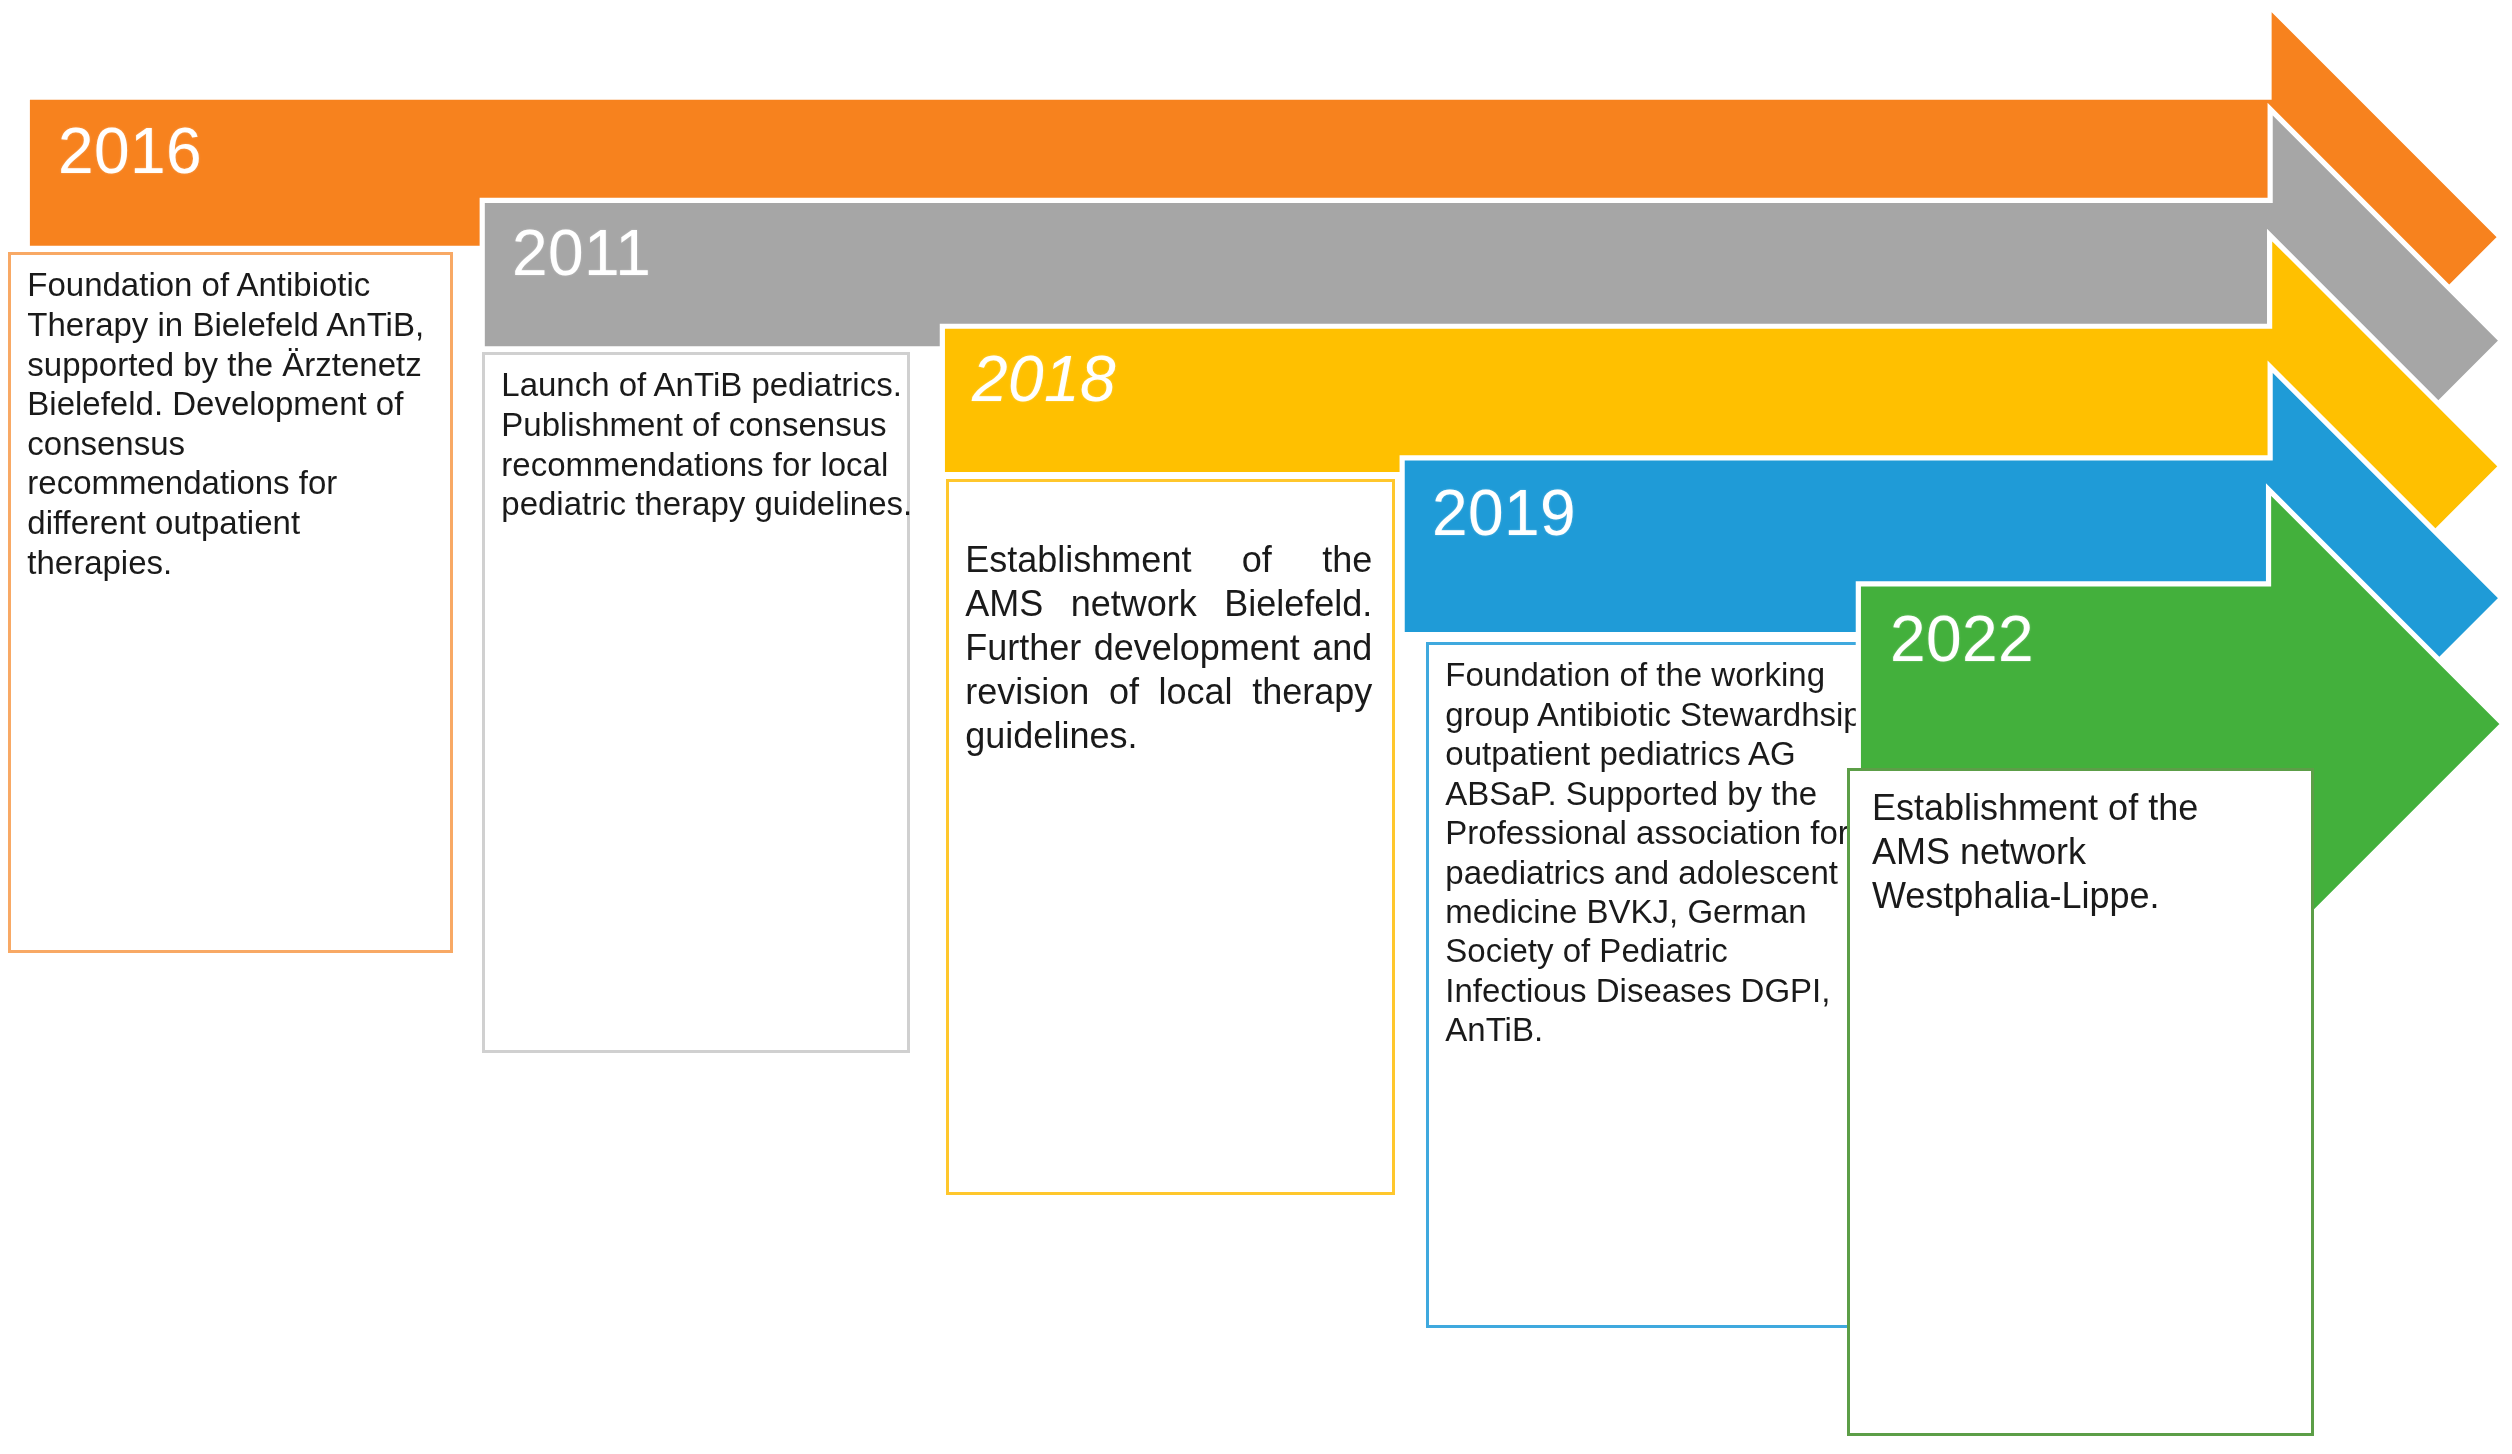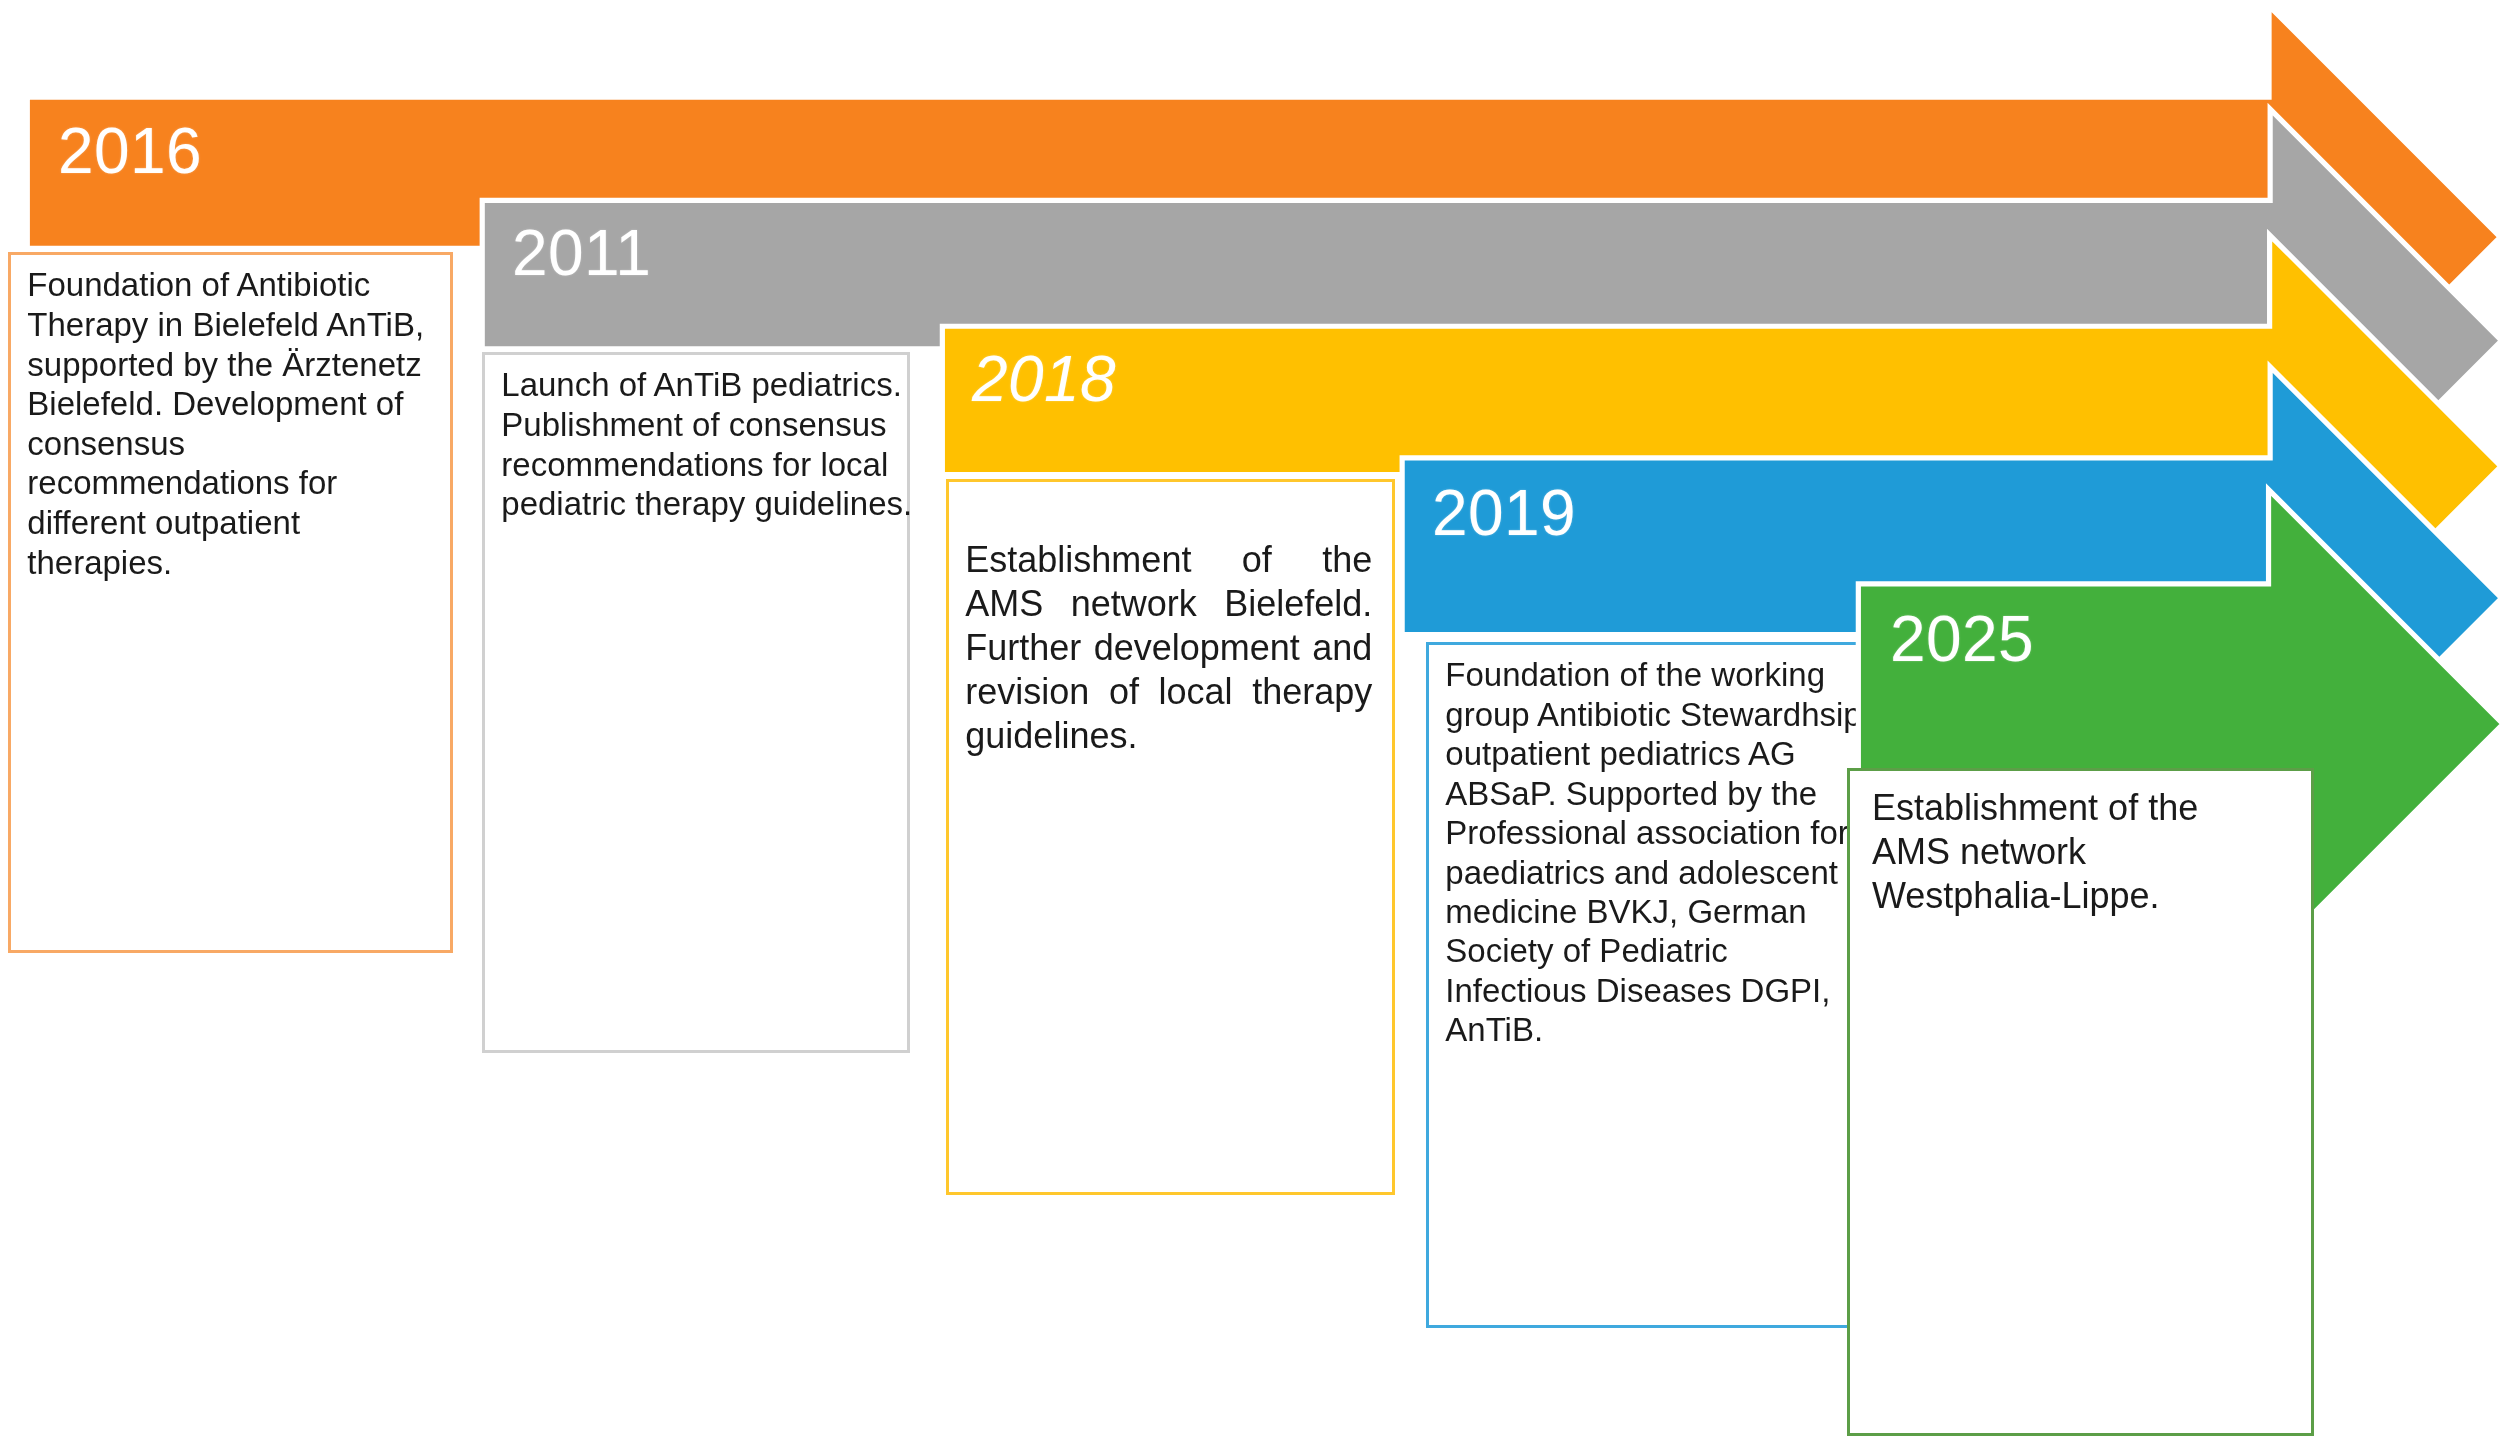--- a/index.html
+++ b/index.html
@@ -91,20 +91,20 @@
 
   <div class="note-box" style="left:1402px;top:642px;width:453px;height:686px;border-color:#3FA9DE;margin-left:24px;">
     <div class="note-text" style="width:429px;font-size:33px;line-height:1.195;">Foundation of the working group Antibiotic Stewardhsip outpatient pediatrics AG ABSaP. Supported by the Professional association for paediatrics and adolescent medicine BVKJ, German Society of Pediatric Infectious Diseases DGPI, AnTiB.</div>
   </div>
 
   <div class="arrow-wrap" style="left:0px;top:0px;">
     <svg width="2512" height="994" viewBox="0 0 3386 1340">
       <path d="M 2505,787 L 3058,787 L 3058,660 L 3374,976 L 3058,1292 L 3058,1045 L 2505,1045 Z" fill="#43B03C" stroke="#ffffff" stroke-width="7" stroke-linejoin="miter"></path>
     </svg>
   </div>
-  <div class="year-label" style="left:1890px;top:607px;">2025</div>
+  <div class="year-label" style="left:1890px;top:607px;">2022</div>
 
   <div class="note-box" style="left:1847px;top:768px;width:467px;height:668px;border-color:#5C9E47;">
     <div class="note-text" style="width:397px;font-size:36px;line-height:1.22;top:15px;left:22px;">Establishment of the AMS network Westphalia-Lippe.</div>
   </div>
 
 </div>
 
 
 </body></html>

